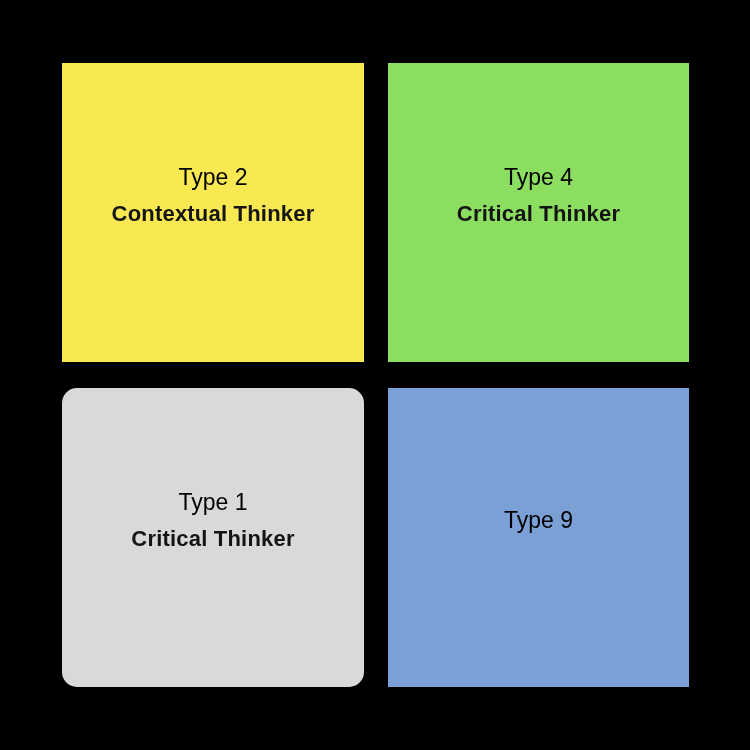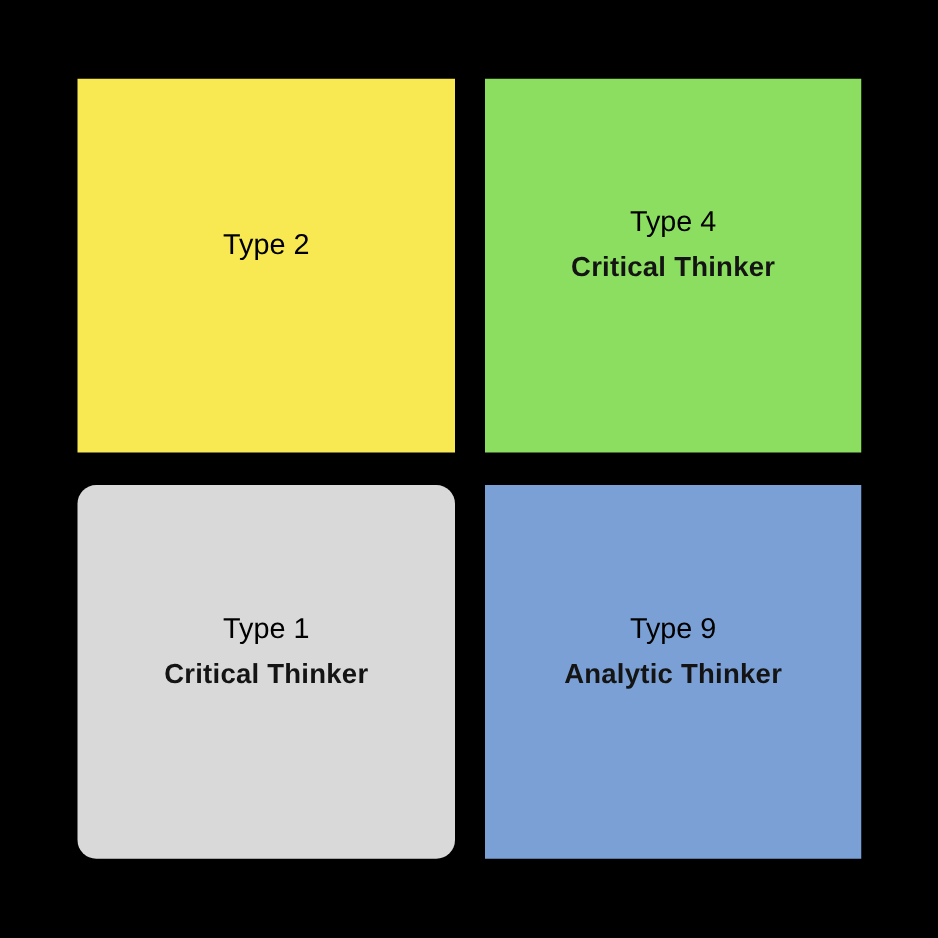--- a/index.html
+++ b/index.html
@@ -51,37 +51,37 @@
     }
   </style>
 </head>
 <body style="background-color: rgb(0, 0, 0);">
 
 <div class="matrix">
 
   <div class="quad" style="background-color: rgb(248, 232, 81);">
     <div class="quad-inner">
       <div class="type-label">Type 2</div>
+      <div class="quad-title">Contextual Thinker</div>
     </div>
   </div>
 
   <div class="quad" style="background-color: rgb(139, 222, 96); justify-content: center;">
     <div class="quad-inner">
       <div class="type-label">Type 4</div>
       <div class="quad-title">Critical Thinker</div>
     </div>
   </div>
 
   <div class="quad" style="background-color: rgb(217, 217, 217); border-radius: 15px;">
     <div class="quad-inner">
       <div class="type-label">Type 1</div>
       <div class="quad-title">Critical Thinker</div>
     </div>
   </div>
 
   <div class="quad" style="background-color: rgb(123, 160, 214);">
     <div class="quad-inner">
       <div class="type-label">Type 9</div>
-      <div class="quad-title">Analytic Thinker</div>
     </div>
   </div>
 
 </div>
 
 </body></html>

